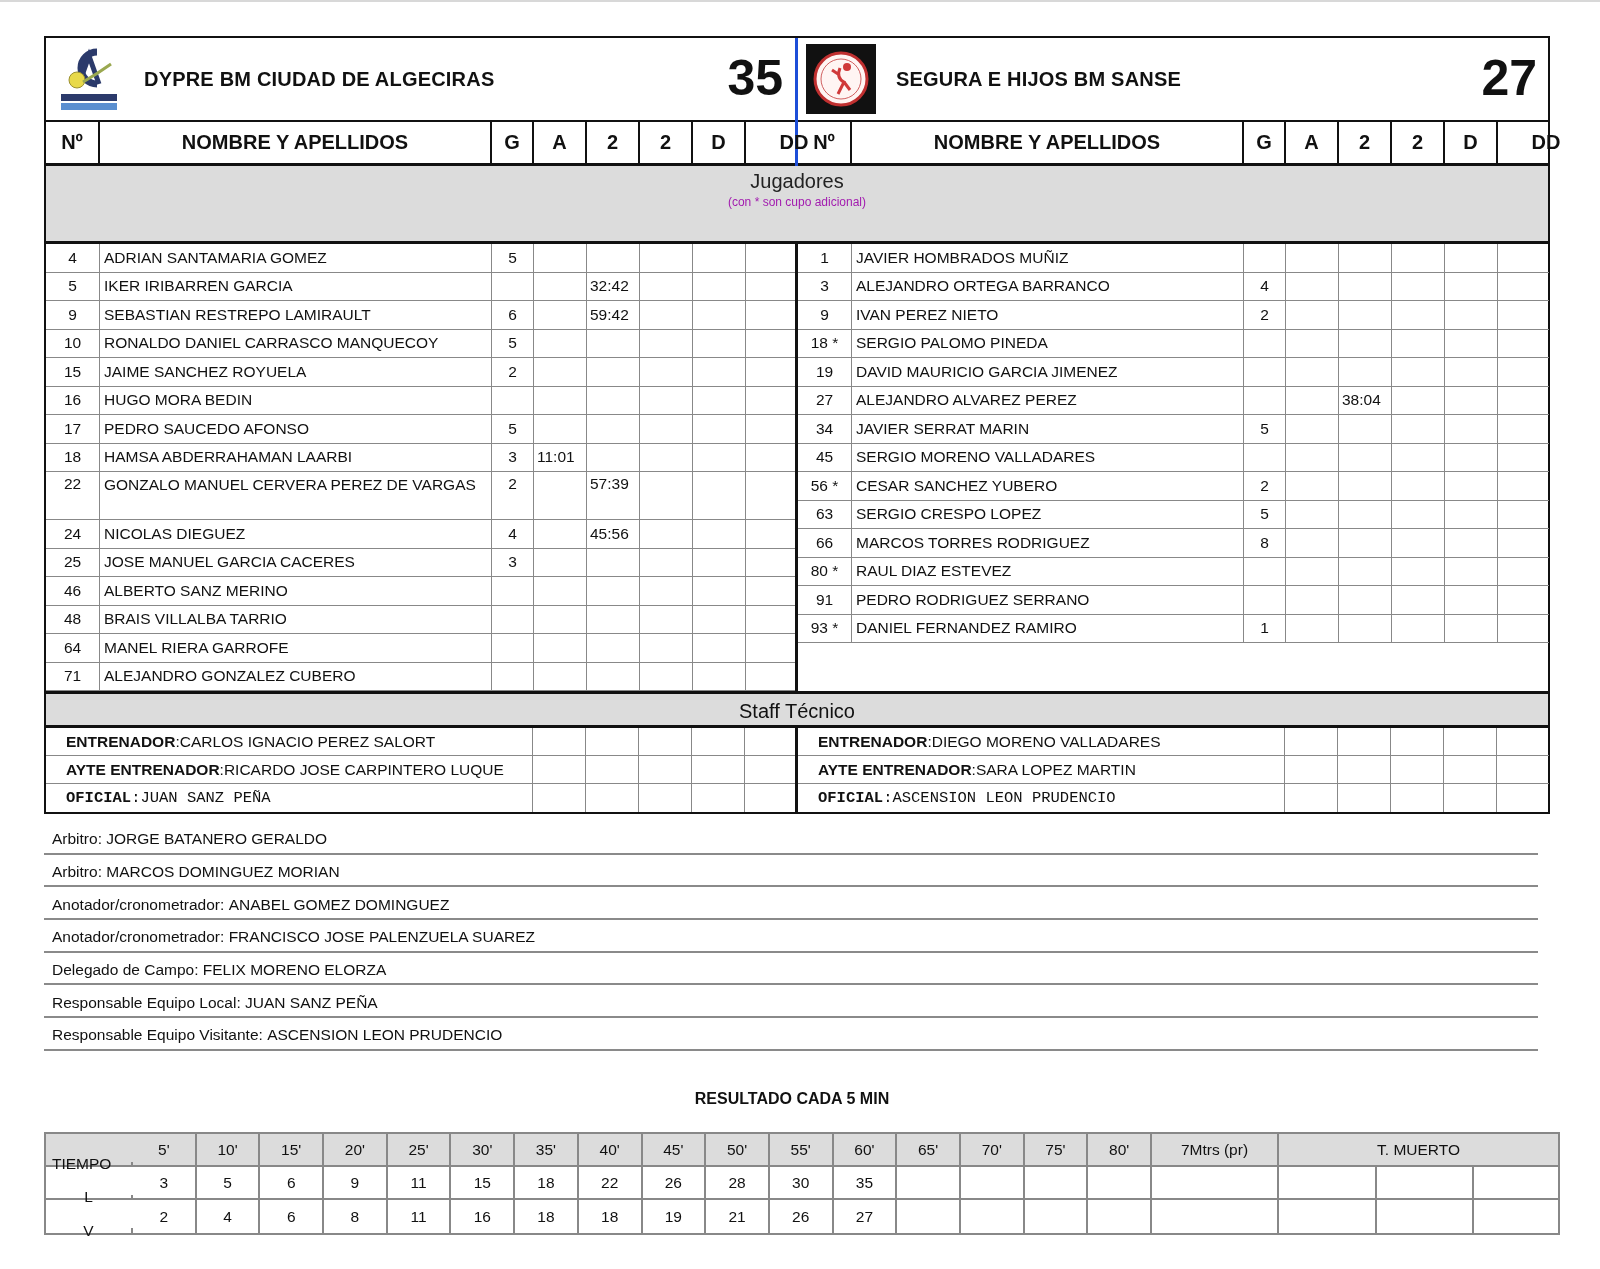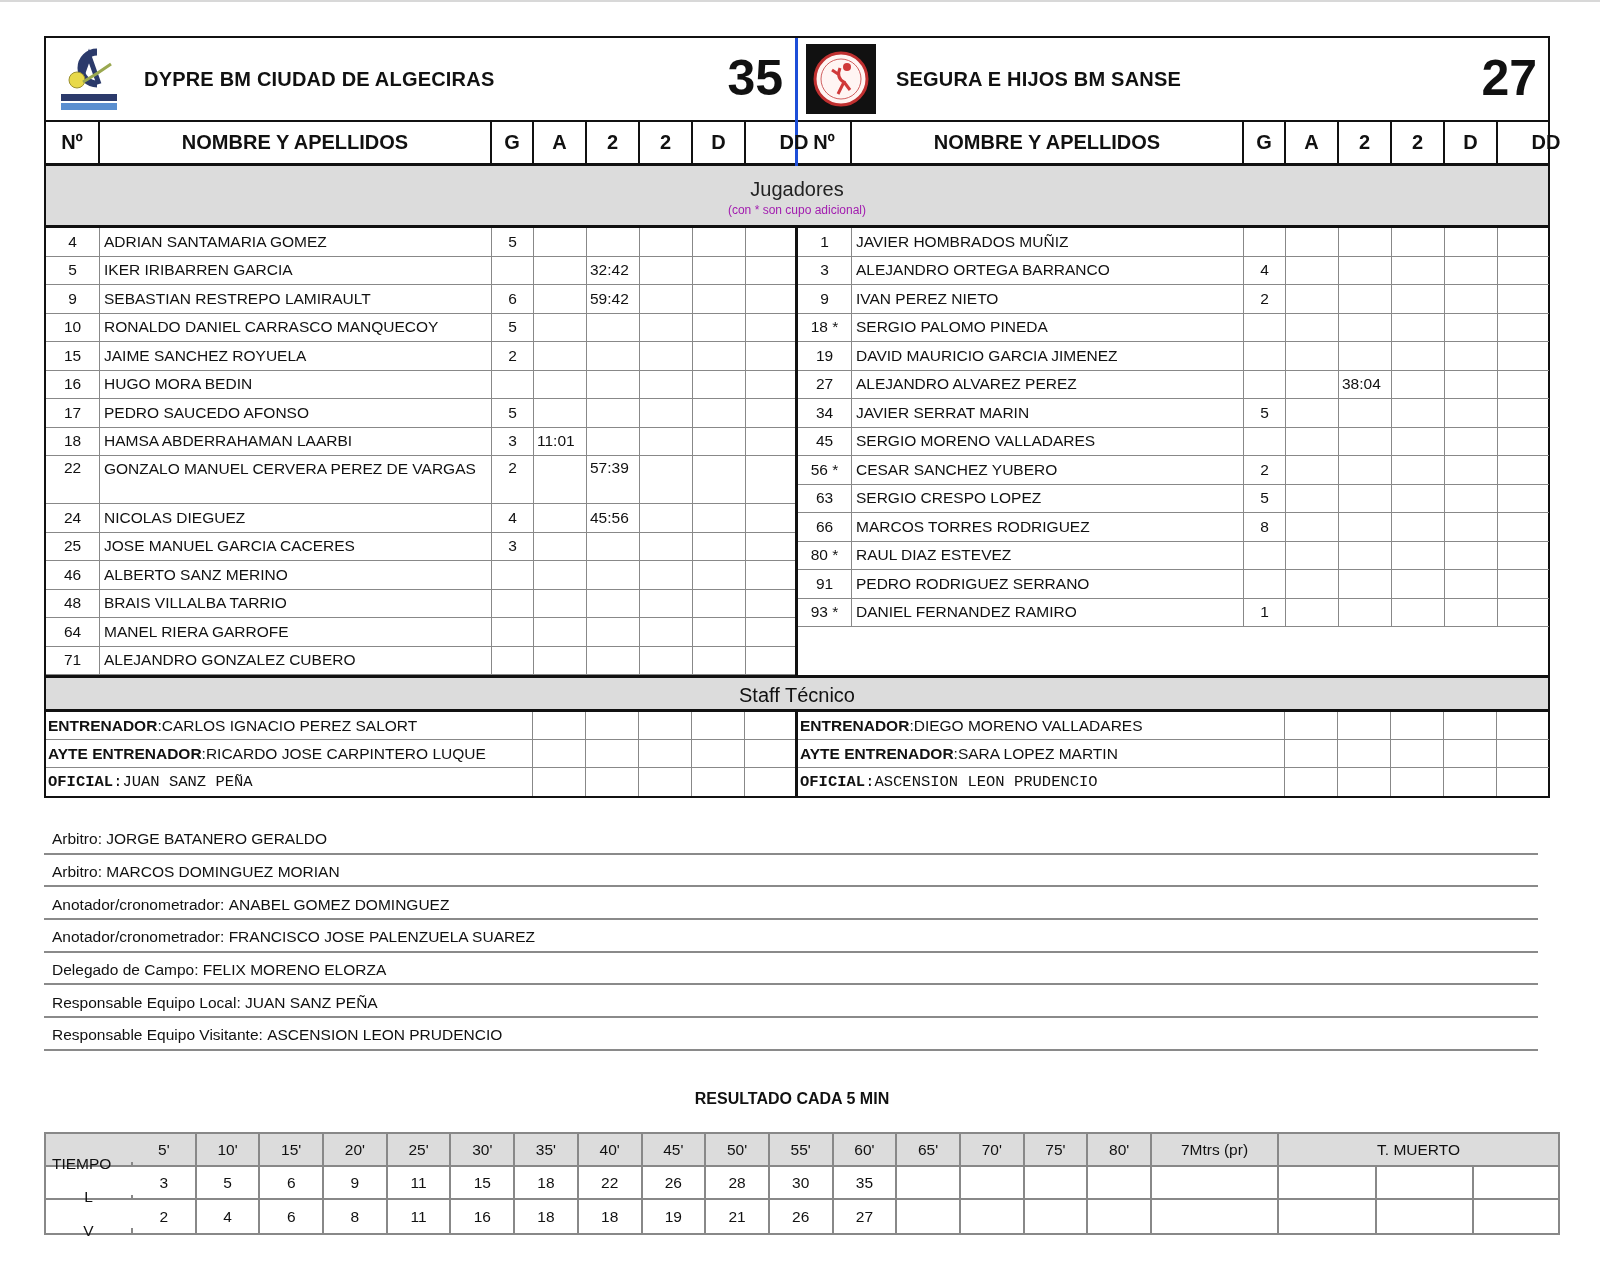--- a/index.html
+++ b/index.html
@@ -23,21 +23,21 @@
   .colhead > div { border-right: 2px solid #111; display: flex; align-items: center; justify-content: center; font-weight: bold; font-size: 20px; }
   .colhead > div:last-child { border-right: none; padding-left: 44px; }
 
   .c-no { width: 54px; flex: 0 0 54px; }
   .c-name { width: 392px; flex: 0 0 392px; }
   .c-g { width: 42px; flex: 0 0 42px; }
   .c-x { width: 53px; flex: 0 0 53px; }
   .c-last { width: 52px; flex: 0 0 52px; }
 
   .section-band { background: #dcdcdc; text-align: center; border-bottom: 3px solid #111; }
-  .band-jug { height: 62px; padding-top: 12px; }
+  .band-jug { height: 78px; padding-top: 4px; }
   .band-title { font-size: 20px; color: #222; }
   .band-sub { font-size: 12px; color: #a21caf; margin-top: 2px; }
 
   .rows { display: flex; }
   .rows .half.left, .rows .half.right { border-right: none; }
   .rows .half.left { border-right: 3px solid #111; }
 
   .prow { display: flex; height: 28.5px; border-bottom: 1px solid #888; font-size: 15.5px; }
   .prow.tall { height: 48px; }
   .prow > div { border-right: 1px solid #888; display: flex; align-items: center; overflow: hidden; }
@@ -47,21 +47,21 @@
   .prow .c-g { justify-content: center; }
   .prow .c-x { padding-left: 3px; }
   .prow.tall > div { align-items: flex-start; padding-top: 3px; }
 
   .band-staff { height: 37px; line-height: 34px; font-size: 20px; border-top: 3px solid #111; }
 
   .srow { display: flex; height: 28px; border-bottom: 1px solid #888; font-size: 15.5px; }
   .srow:last-child { border-bottom: none; font-family: Liberation Mono, monospace; }
   .srow > div { border-right: 1px solid #888; display: flex; align-items: center; }
   .srow > div:last-child { border-right: none; }
-  .s-label { width: 487px; flex: 0 0 487px; padding-left: 2px; white-space: nowrap; }
+  .s-label { width: 487px; flex: 0 0 487px; padding-left: 20px; white-space: nowrap; }
   .s-label b { font-weight: bold; }
 
   
   .officials { position: absolute; left: 44px; top: 822px; width: 1494px; }
   .off-row { height: 32.7px; border-bottom: 2px solid #8a8a8a; font-size: 15.5px; display: flex; align-items: center; padding-left: 8px; padding-top: 4px; }
 
   
   .res-title { position: absolute; left: 0; width: 1584px; top: 1090px; text-align: center; font-weight: bold; font-size: 16px; }
   .res { position: absolute; left: 44px; top: 1132px; width: 1516px; border: 2px solid #888; }
   .res-row { display: flex; height: 33px; border-bottom: 2px solid #888; }

